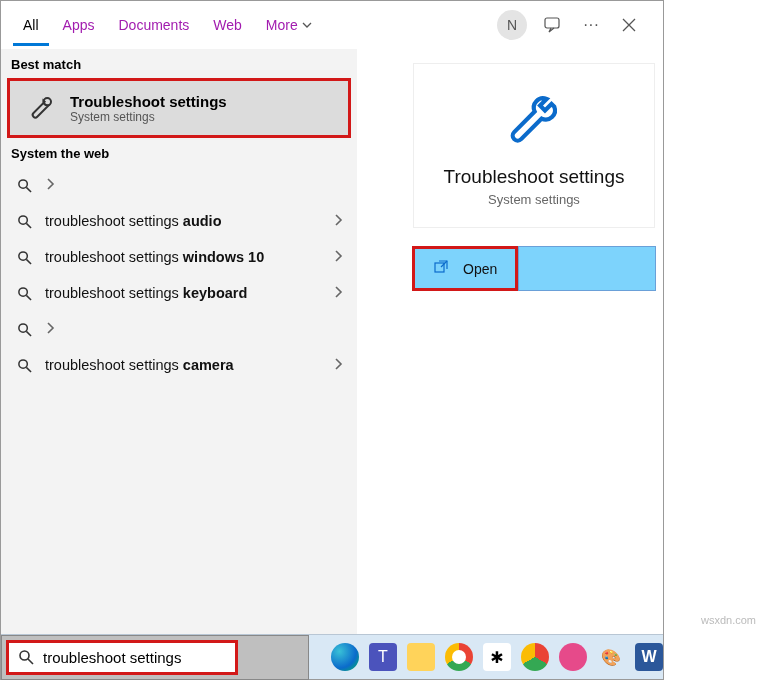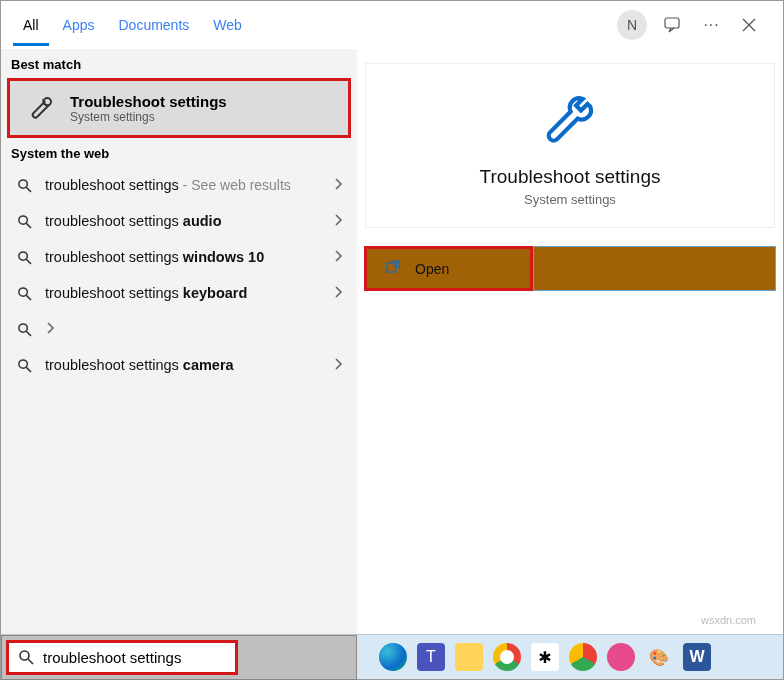--- a/index.html
+++ b/index.html
@@ -1,64 +1,72 @@
 <!DOCTYPE html>
 <html><head>
 <meta charset="utf-8">
 <style>
   * { box-sizing: border-box; margin: 0; padding: 0; font-family: "Segoe UI", Arial, sans-serif; }
   body { width: 784px; height: 680px; background: #fff; position: relative; overflow: hidden; }
-  .panel { width: 784px; height: 680px; border: 1px solid #999; background: #fff; display: flex; flex-direction: column; }
+  .panel { width: 664px; height: 680px; border: 1px solid #999; background: #fff; display: flex; flex-direction: column; }
   .tabs { display: flex; align-items: center; height: 48px; padding: 0 12px; gap: 4px; }
-  .tab { padding: 12px 10px 10px 10px; font-size: 14px; color: #3b82f6; cursor: pointer; border-bottom: 3px solid transparent; }
+  .tab { padding: 12px 10px 10px 10px; font-size: 14px; color: #a21caf; cursor: pointer; border-bottom: 3px solid transparent; }
   .tab.active { color: #000; border-bottom-color: #0078d7; font-weight: 400; }
   .tab.more-tab { display: flex; align-items: center; gap: 4px; }
   .tabs-spacer { flex: 1; }
   .title-icons { display: flex; align-items: center; gap: 14px; padding-right: 10px; }
   .avatar { width: 30px; height: 30px; border-radius: 50%; background: #e4e4e4; display: flex; align-items: center; justify-content: center; font-size: 14px; color: #555; }
   .icon-btn { width: 24px; height: 24px; display: flex; align-items: center; justify-content: center; color: #555; cursor: pointer; }
-  .body { flex: 1; display: flex; min-height: 0; }
+  .body { flex: 1; display: flex; min-height: 0; gap: 48px; }
   .left { width: 356px; background: #f3f3f3; display: flex; flex-direction: column; overflow: hidden; }
   .right { flex: 1; background: #fff; padding-top: 14px; }
   .section-label { font-size: 13px; font-weight: 600; padding: 8px 10px 6px 10px; color: #000; }
   .best-match-item { display: flex; align-items: center; gap: 12px; padding: 10px 14px; background: #dcdcdc; margin: 0 6px; border: 3px solid #d21818; }
   .bm-icon { width: 34px; height: 34px; display: flex; align-items: center; justify-content: center; }
   .bm-title { font-size: 15px; font-weight: 600; color: #000; }
   .bm-sub { font-size: 12px; color: #555; }
   .web-item { display: flex; align-items: center; gap: 12px; padding: 9px 14px; cursor: pointer; }
   .search-glyph { width: 18px; height: 18px; display: flex; align-items: center; justify-content: center; color: #333; flex-shrink: 0; }
   .web-text { flex: 1; font-size: 14.5px; color: #111; white-space: nowrap; overflow: hidden; text-overflow: ellipsis; }
   .web-hint { color: #888; font-size: 14px; }
   .chev { color: #666; font-size: 14px; }
   .preview-card { margin: 0 8px 0 8px; padding: 24px 10px 20px 10px; text-align: center; border: 1px solid #eee; }
   .preview-icon { margin: 0 auto 14px auto; width: 64px; height: 64px; display:flex; align-items:center; justify-content:center;}
   .preview-title { font-size: 19px; color: #111; margin-bottom: 4px; }
   .preview-sub { font-size: 13px; color: #666; }
   .open-row { margin: 18px 7px 0 7px; display:flex; }
-  .open-btn { flex:1; display: flex; align-items: center; gap: 14px; padding: 10px 18px; background: #a16207; border-top:1px solid #6aa0d8; border-bottom:1px solid #6aa0d8; border-left:1px solid #6aa0d8; font-size: 14px; color: #111; cursor: pointer; }
+  .open-btn { flex:1; display: flex; align-items: center; gap: 14px; padding: 10px 18px; background: #7dd3fc; border-top:1px solid #6aa0d8; border-bottom:1px solid #6aa0d8; border-left:1px solid #6aa0d8; font-size: 14px; color: #111; cursor: pointer; }
   .open-btn.hl { border:3px solid #d21818; flex:0.62;}
   .open-btn.rest { border-right:1px solid #6aa0d8; }
   .bottom-bar { height: 45px; background: #d9e8f5; border-top: 1px solid #b8c6d4; display: flex; align-items: center; }
   .search-box-wrap { width: 356px; height: 45px; padding: 4px 4px; background:#bfbfbf; border:1px solid #888;}
   .search-box { width: 232px; height: 100%; background: #fff; border: 3px solid #d21818; display: flex; align-items: center; padding: 0 8px; gap: 8px; }
   .search-input { border: none; outline: none; font-size: 15px; flex:1; background:transparent; }
   .taskbar-icons { flex: 1; display: flex; align-items: center; gap: 10px; padding-left: 22px; }
   .tb-icon { width: 28px; height: 28px; border-radius: 4px; display:flex; align-items:center; justify-content:center; font-size:16px;}
   .watermark { position:absolute; bottom:54px; right:28px; font-size:11px; color:#bbb; }
   b { font-weight:700; }
 </style>
 </head>
 <body>
 
 <div class="panel">
   <div class="tabs">
     <div class="tab active">All</div>
     <div class="tab">Apps</div>
     <div class="tab">Documents</div>
     <div class="tab">Web</div>
+    <div class="tab more-tab">
+      <span>More</span>
+      <span>
+        <svg width="10" height="10" viewBox="0 0 10 10">
+            <path d="M1 3 L5 7 L9 3" stroke="#555" stroke-width="1.3" fill="none"></path>
+          </svg>
+      </span>
+    </div>
     <div class="tabs-spacer"></div>
     <div class="title-icons">
       <div class="avatar">N</div>
       <div class="icon-btn">
         <svg width="20" height="20" viewBox="0 0 20 20" stroke="#555" fill="none" stroke-width="1.2">
             <rect x="2" y="3" width="14" height="10" rx="2"></rect>
             <path d="M8 13 L6 17 L11 13"></path>
           </svg>
       </div>
       <div class="icon-btn">···</div>
@@ -88,21 +96,20 @@
 
       <div class="section-label">System the web</div>
       <div id="web-list">
           <div class="web-item">
             <span class="search-glyph">
               <svg width="15" height="15" viewBox="0 0 16 16" fill="none" stroke="#333" stroke-width="1.6">
                 <circle cx="6.5" cy="6.5" r="4.5"></circle>
                 <line x1="10" y1="10" x2="15" y2="15"></line>
               </svg>
             </span>
-            <span class="web-text">troubleshoot settings<b></b><span class="web-hint"> - See web results</span></span>
             <span class="chev"><svg width="10" height="12" viewBox="0 0 10 12">
                 <path d="M3 1 L8 6 L3 11" stroke="#666" stroke-width="1.6" fill="none"></path>
               </svg></span>
           </div>
           <div class="web-item">
             <span class="search-glyph">
               <svg width="15" height="15" viewBox="0 0 16 16" fill="none" stroke="#333" stroke-width="1.6">
                 <circle cx="6.5" cy="6.5" r="4.5"></circle>
                 <line x1="10" y1="10" x2="15" y2="15"></line>
               </svg>

